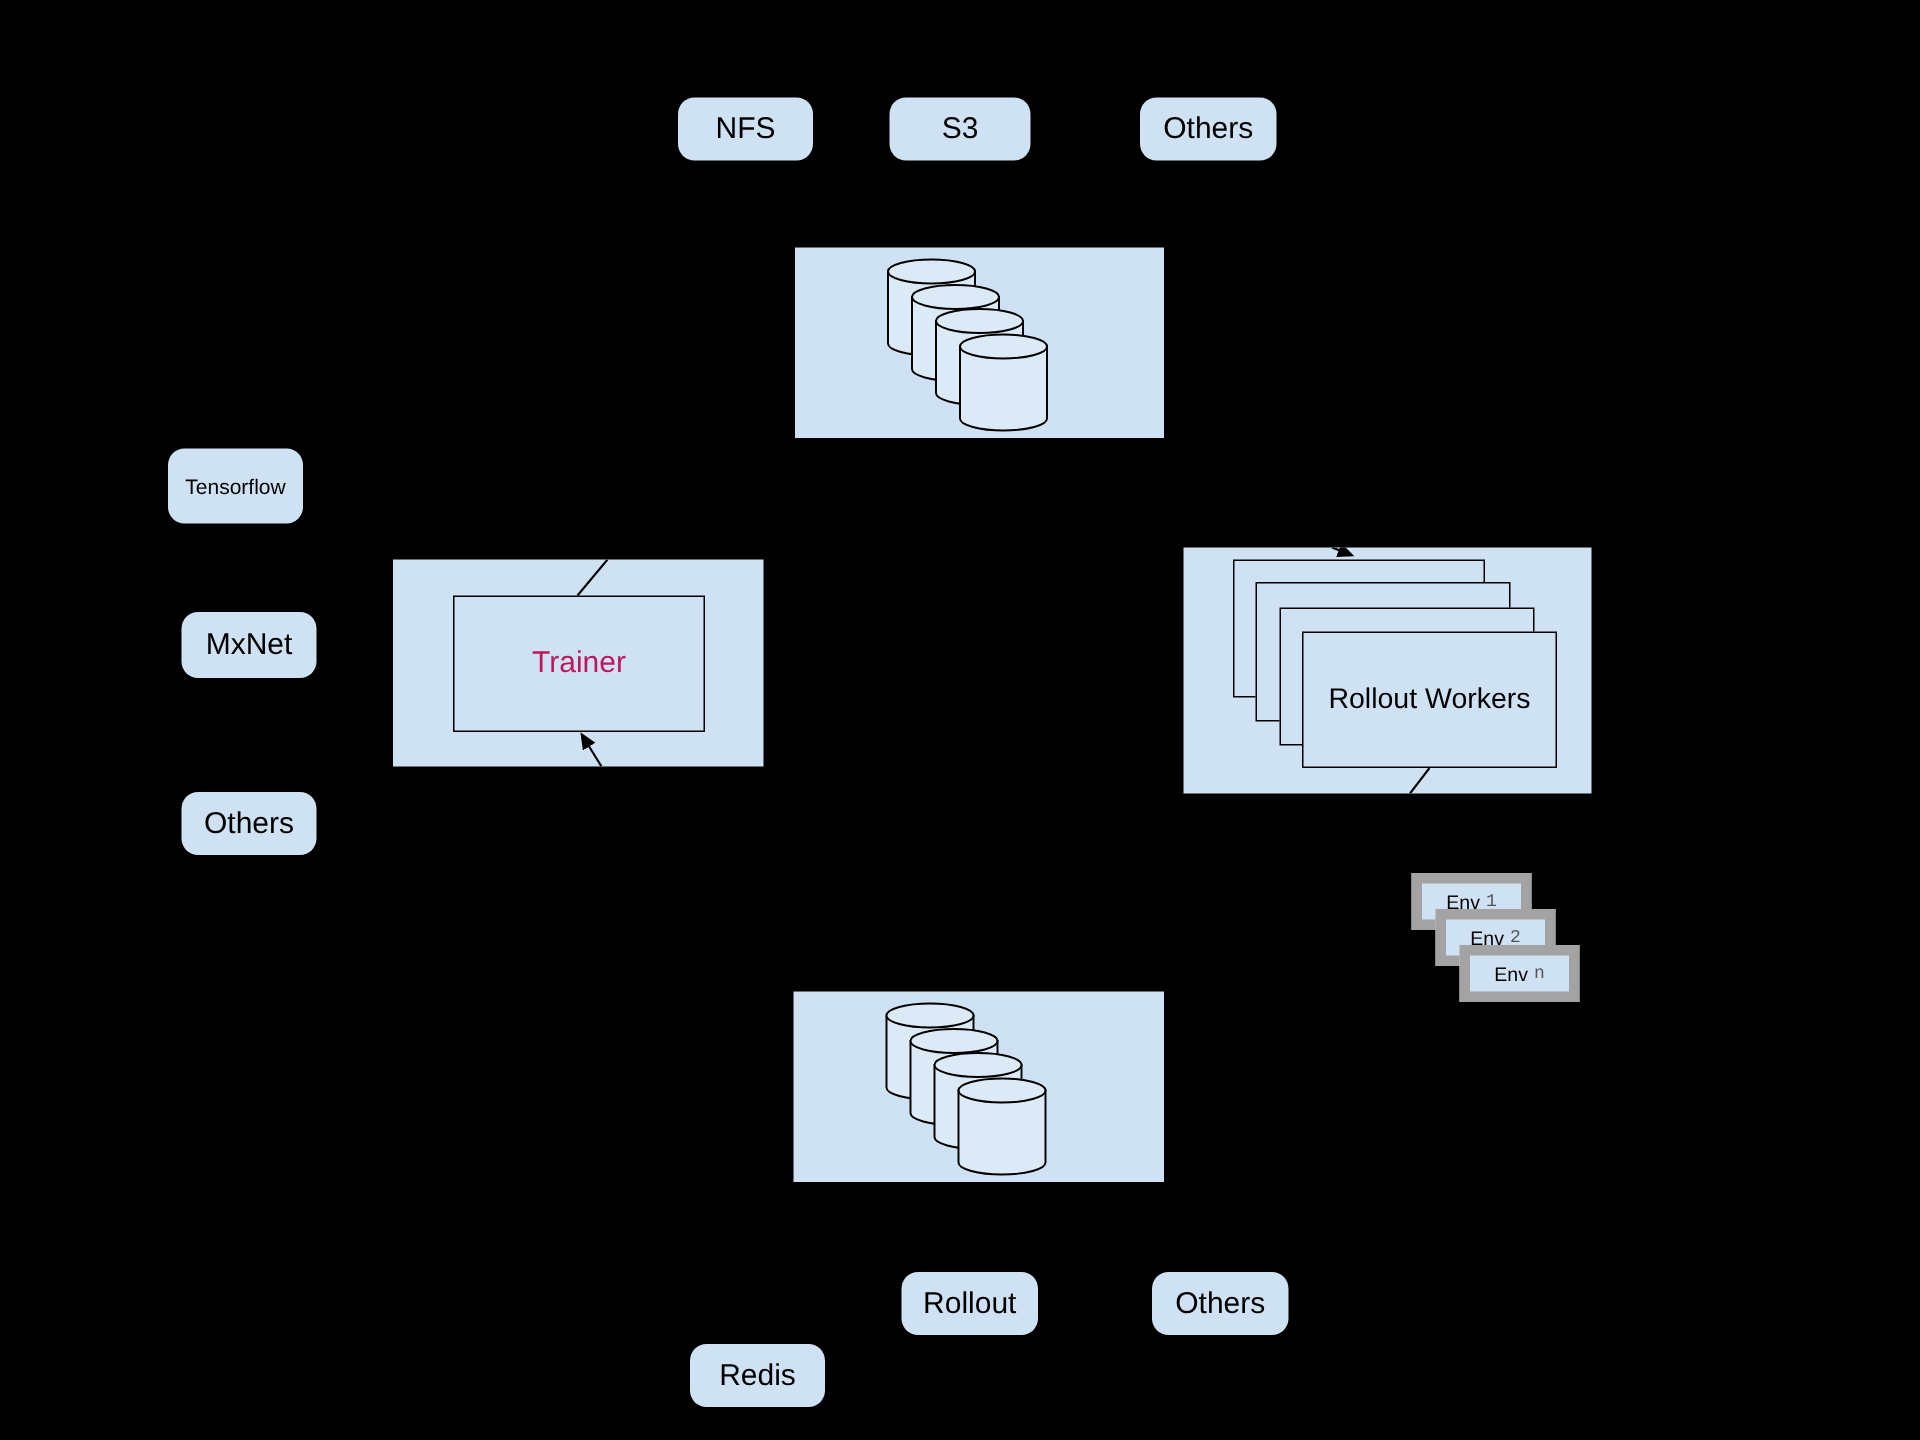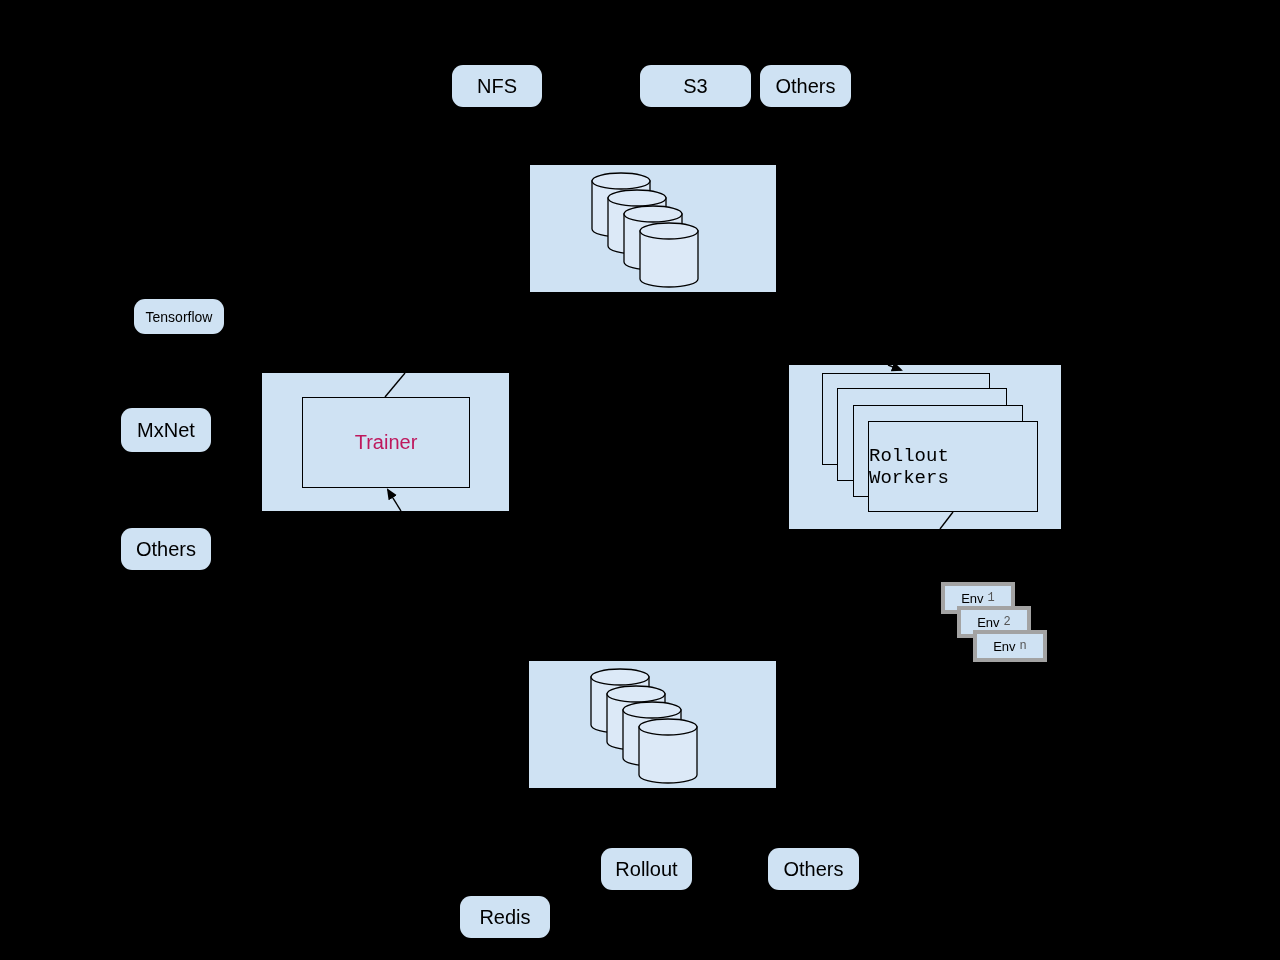--- a/index.html
+++ b/index.html
@@ -17,39 +17,39 @@
   .innerbox{
     position:absolute;background:#cfe2f3;border:1.5px solid #000;
     display:flex;align-items:center;justify-content:center;
     font-size:20px;color:#be185d;box-sizing:border-box;
   }
   .workercard{position:absolute;background:#cfe2f3;border:1.5px solid #000;box-sizing:border-box;}
   .workercard.front{display:flex;align-items:center;justify-content:center;font-size:19px;}
   .overlay{position:absolute;left:0;top:0;pointer-events:none;}
   .envbox{
     position:absolute;width:66px;height:24px;background:#cfe2f3;
-    border:4px solid #a3a3a3;box-sizing:content-box;
+    border:7px solid #a3a3a3;box-sizing:content-box;
     display:flex;align-items:center;justify-content:center;
     font-size:13px;color:#000;
   }
   .env-idx{
     font-family:"Liberation Mono","DejaVu Sans Mono",monospace;
     font-size:12px;color:#555555;margin-left:4px;
   }
   .cyl-svg{position:absolute;left:0;top:0;}
 </style>
 </head>
 <body>
 
 <div class="canvas">
 
   <div class="node" style="left:452px;top:65px;width:90px;height:42px;">
     <span>NFS</span>
   </div>
-  <div class="node" style="left:593px;top:65px;width:111px;height:42px;margin-left:47px;">
+  <div class="node" style="left:593px;top:65px;width:94px;height:42px;">
     <span>S3</span>
   </div>
   <div class="node" style="left:760px;top:65px;width:91px;height:42px;">
     <span>Others</span>
   </div>
 
   <div class="container" style="left:530px;top:165px;width:246px;height:127px;">
     <svg class="cyl-svg" width="246" height="127" viewBox="0 0 246 127">
       <g stroke="#000" stroke-width="1.3" fill="#dce9f7">
         <path d="M62,16 L62,64 A29,8 0 0 0 120,64 L120,16 Z"></path>
@@ -57,21 +57,21 @@
         <path d="M78,33 L78,81 A29,8 0 0 0 136,81 L136,33 Z"></path>
         <ellipse cx="107" cy="33" rx="29" ry="8"></ellipse>
         <path d="M94,49 L94,97 A29,8 0 0 0 152,97 L152,49 Z"></path>
         <ellipse cx="123" cy="49" rx="29" ry="8"></ellipse>
         <path d="M110,66 L110,114 A29,8 0 0 0 168,114 L168,66 Z"></path>
         <ellipse cx="139" cy="66" rx="29" ry="8"></ellipse>
       </g>
     </svg>
   </div>
 
-  <div class="node small" style="left:134px;top:299px;width:90px;height:35px;">
+  <div class="node small" style="left:112px;top:299px;width:90px;height:50px;">
     <span>Tensorflow</span>
   </div>
   <div class="node" style="left:121px;top:408px;width:90px;height:44px;">
     <span>MxNet</span>
   </div>
   <div class="node" style="left:121px;top:528px;width:90px;height:42px;">
     <span>Others</span>
   </div>
 
   <div class="container" style="left:262px;top:373px;width:247px;height:138px;">
@@ -86,21 +86,21 @@
       </defs>
       <line x1="123" y1="24" x2="143" y2="0" stroke="#000" stroke-width="1.4"></line>
       <line x1="139" y1="138" x2="126" y2="117" stroke="#000" stroke-width="1.4" marker-end="url(#arrow-t)"></line>
     </svg>
   </div>
 
   <div class="container" style="left:789px;top:365px;width:272px;height:164px;">
     <div class="workercard" style="left:33px;top:8px;width:168px;height:92px;"></div>
     <div class="workercard" style="left:48px;top:23px;width:170px;height:93px;"></div>
     <div class="workercard" style="left:64px;top:40px;width:170px;height:92px;"></div>
-    <div class="workercard front" style="left:79px;top:56px;width:170px;height:91px;font-family:Liberation Mono, monospace;">
+    <div class="workercard front" style="left:79px;top:56px;width:170px;height:91px;">
       <span>Rollout Workers</span>
     </div>
     <svg class="overlay" width="272" height="164" viewBox="0 0 272 164">
       <defs>
         <marker id="arrow-r" orient="auto" markerWidth="9" markerHeight="8" refX="6.5" refY="3.5">
           <path d="M0,0 L8,3.5 L0,7 Z" fill="#000"></path>
         </marker>
       </defs>
       <line x1="99" y1="0" x2="112" y2="5" stroke="#000" stroke-width="1.4" marker-end="url(#arrow-r)"></line>
       <line x1="164" y1="147" x2="151" y2="164" stroke="#000" stroke-width="1.4"></line>

